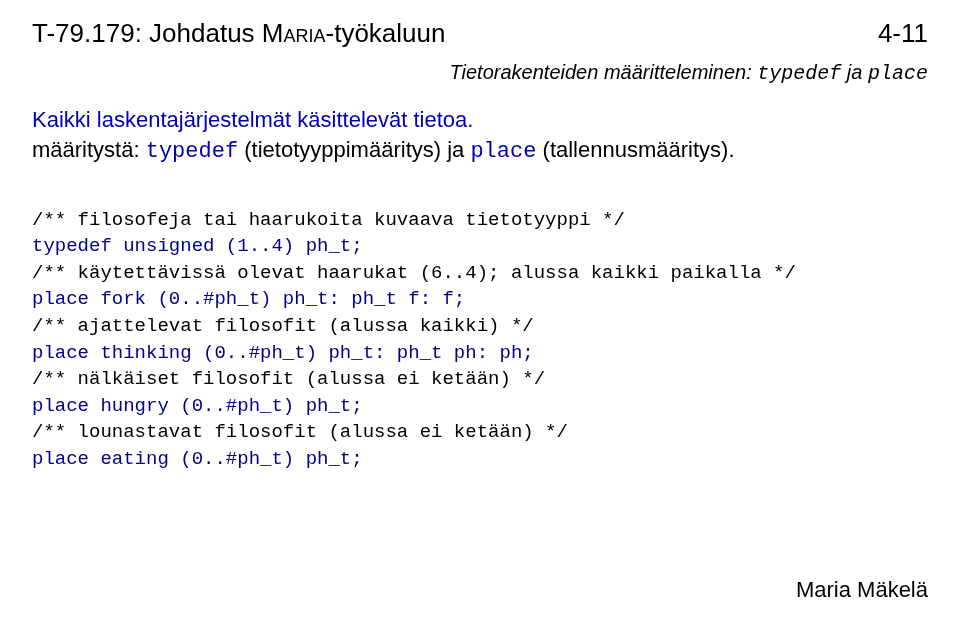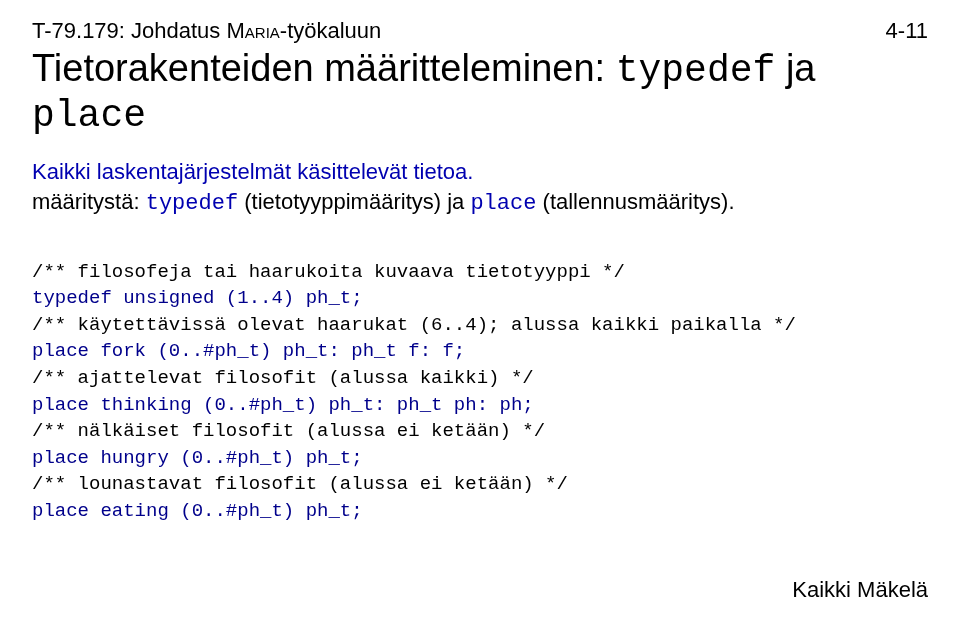--- a/index.html
+++ b/index.html
@@ -8,30 +8,31 @@
     height: 617px;
     background: #ffffff;
     font-family: "Helvetica Neue", Helvetica, Arial, sans-serif;
     color: #000000;
     position: relative;
     padding: 18px 32px 18px 32px;
   }
   .header-line {
     display: flex;
     justify-content: space-between;
-    font-size: 22px;
-    margin-bottom: 3px;
+    font-size: 26px;
+    margin-bottom: 12px;
   }
   .header-left { }
   .header-right { }
   .smallcaps { font-variant: small-caps; }
   .title {
-    text-align: left;
-    font-size: 38px;
+    text-align: right;
+    font-size: 20px;
     margin-bottom: 22px;
+    font-style: italic;
   }
   .mono { font-family: "Courier New", Courier, monospace; }
   .intro {
     font-size: 22px;
     color: #0000b0;
     margin-bottom: 16px;
     display: flex;
     flex-direction: column;
     gap: 4px;
   }
@@ -78,13 +79,13 @@
 <span class="comment">/** käytettävissä olevat haarukat (6..4); alussa kaikki paikalla */</span>
 <span>place fork (0..#ph_t) ph_t: ph_t f: f;</span>
 <span class="comment">/** ajattelevat filosofit (alussa kaikki) */</span>
 <span>place thinking (0..#ph_t) ph_t: ph_t ph: ph;</span>
 <span class="comment">/** nälkäiset filosofit (alussa ei ketään) */</span>
 <span>place hungry (0..#ph_t) ph_t;</span>
 <span class="comment">/** lounastavat filosofit (alussa ei ketään) */</span>
 <span>place eating (0..#ph_t) ph_t;</span>
 </div>
 
-<div class="footer">Kaikki Mäkelä</div>
+<div class="footer">Maria Mäkelä</div>
 
 </body></html>

